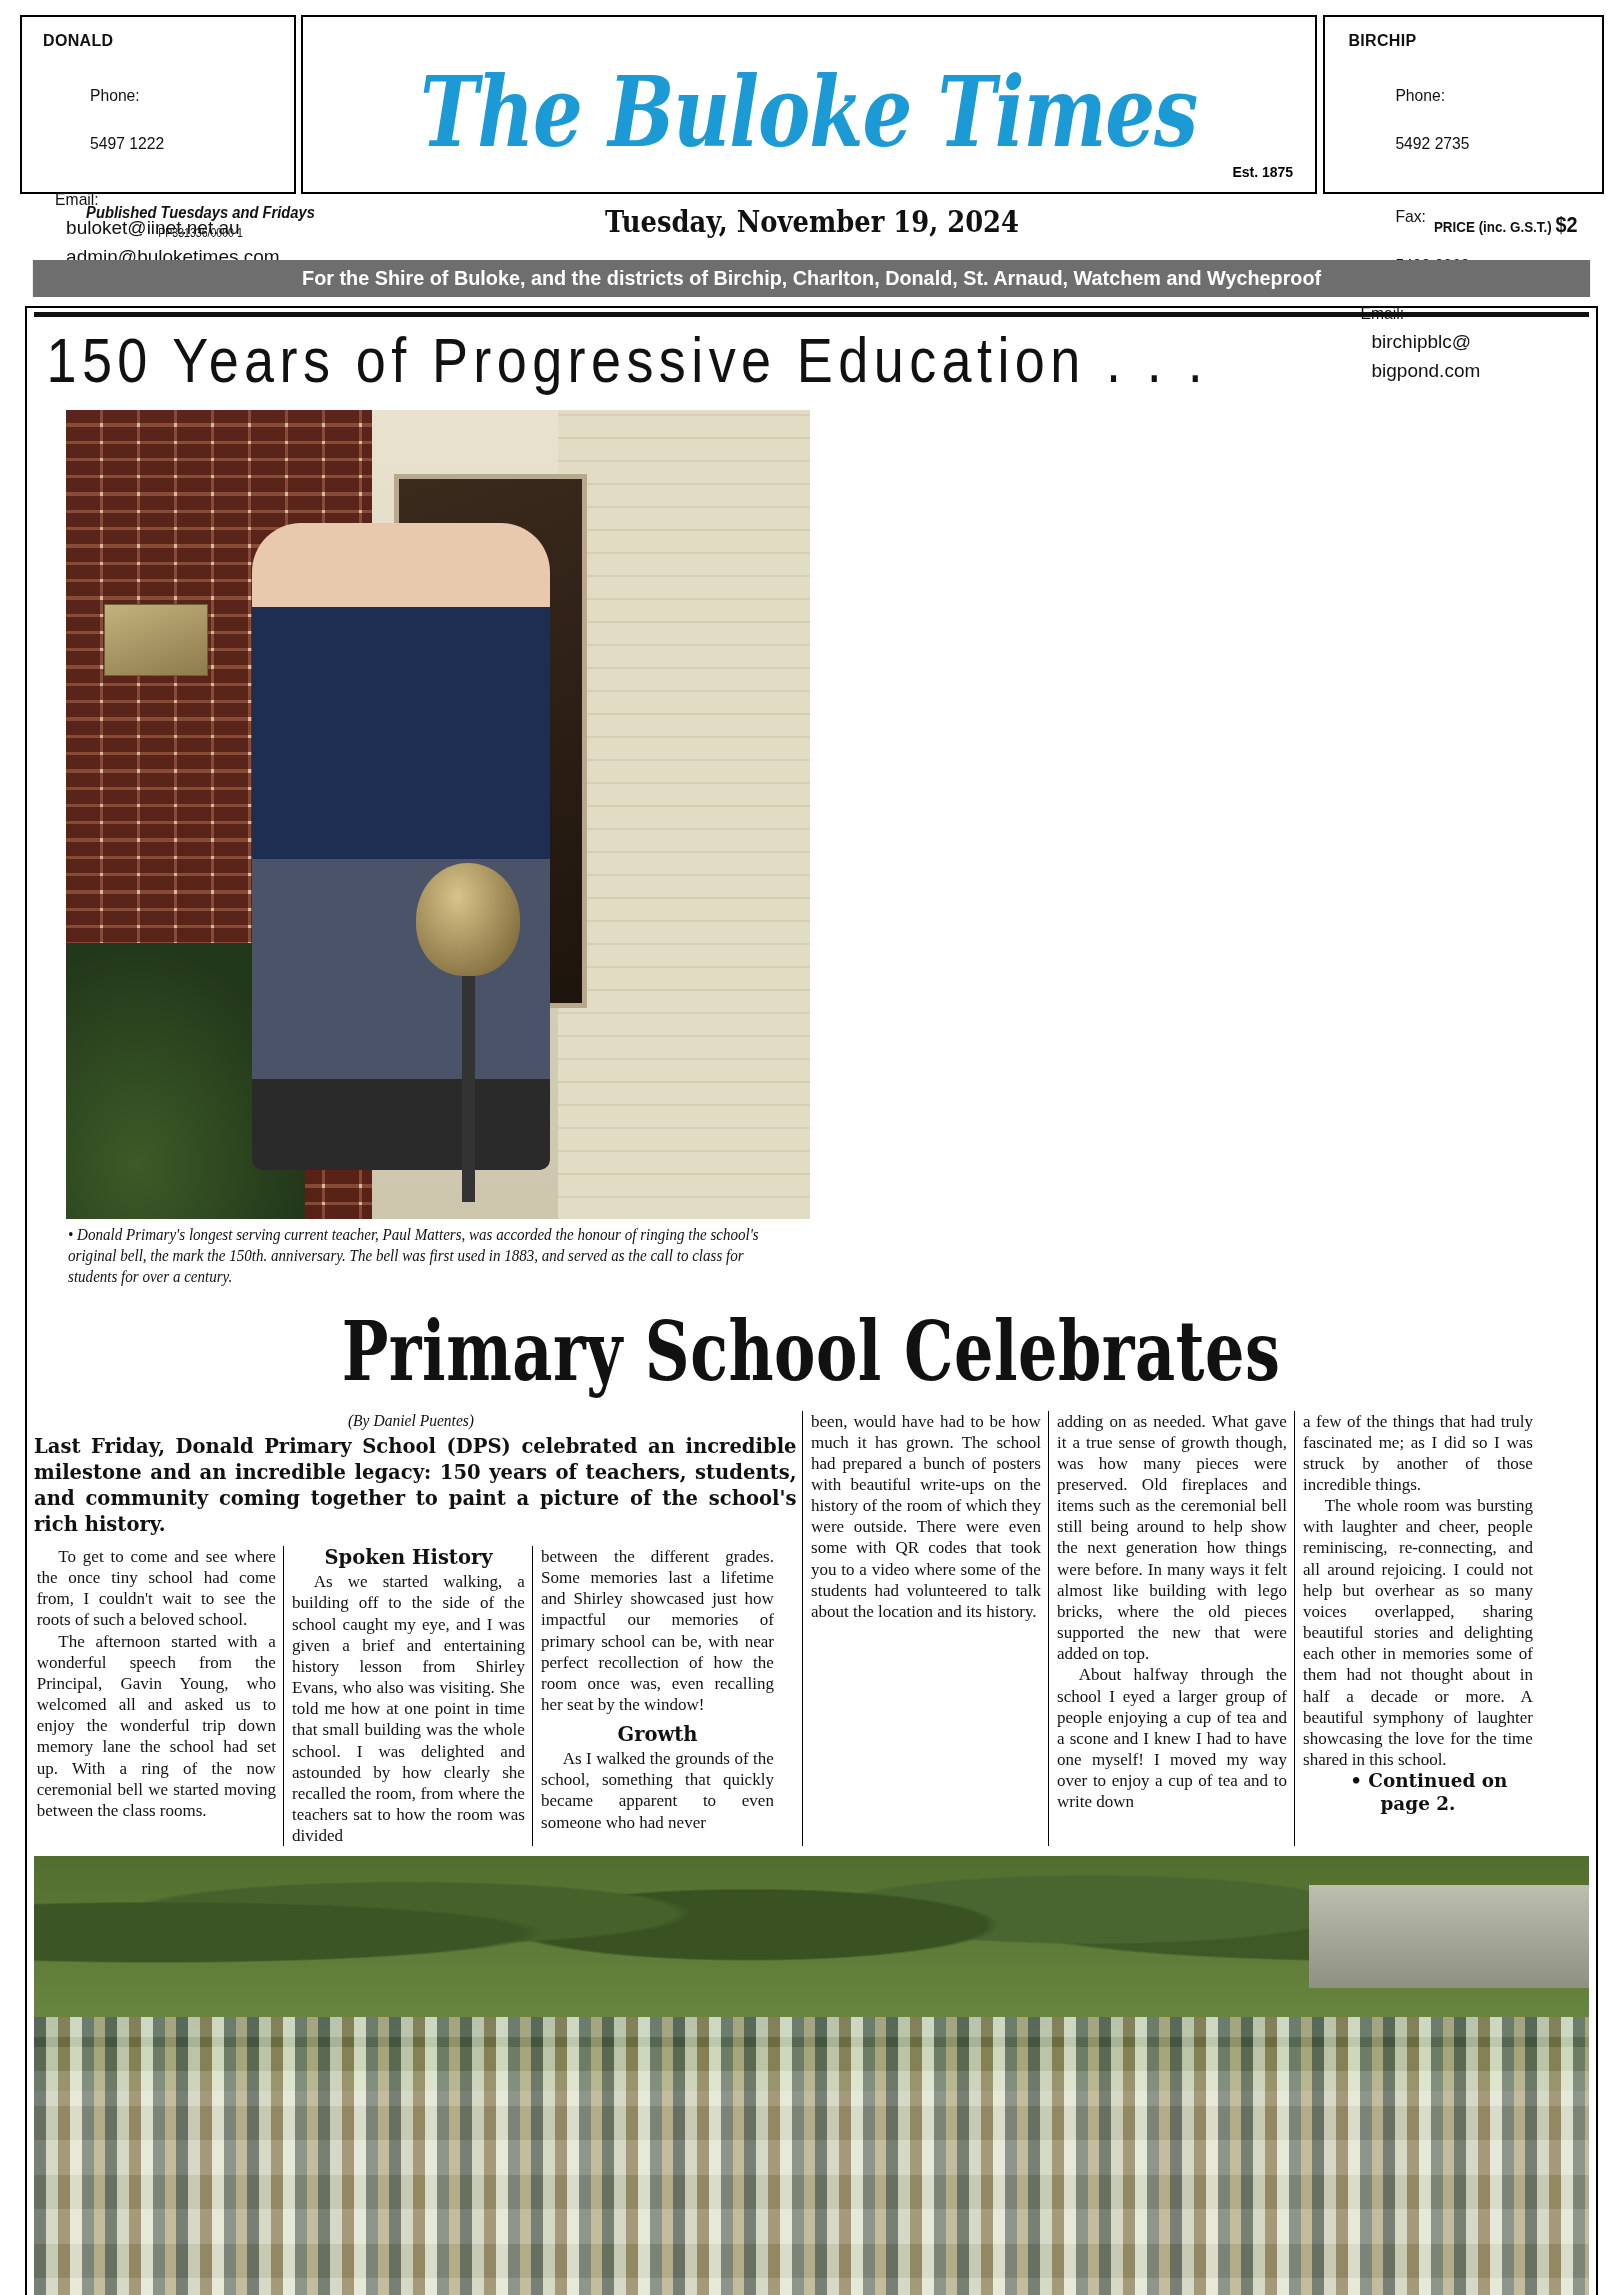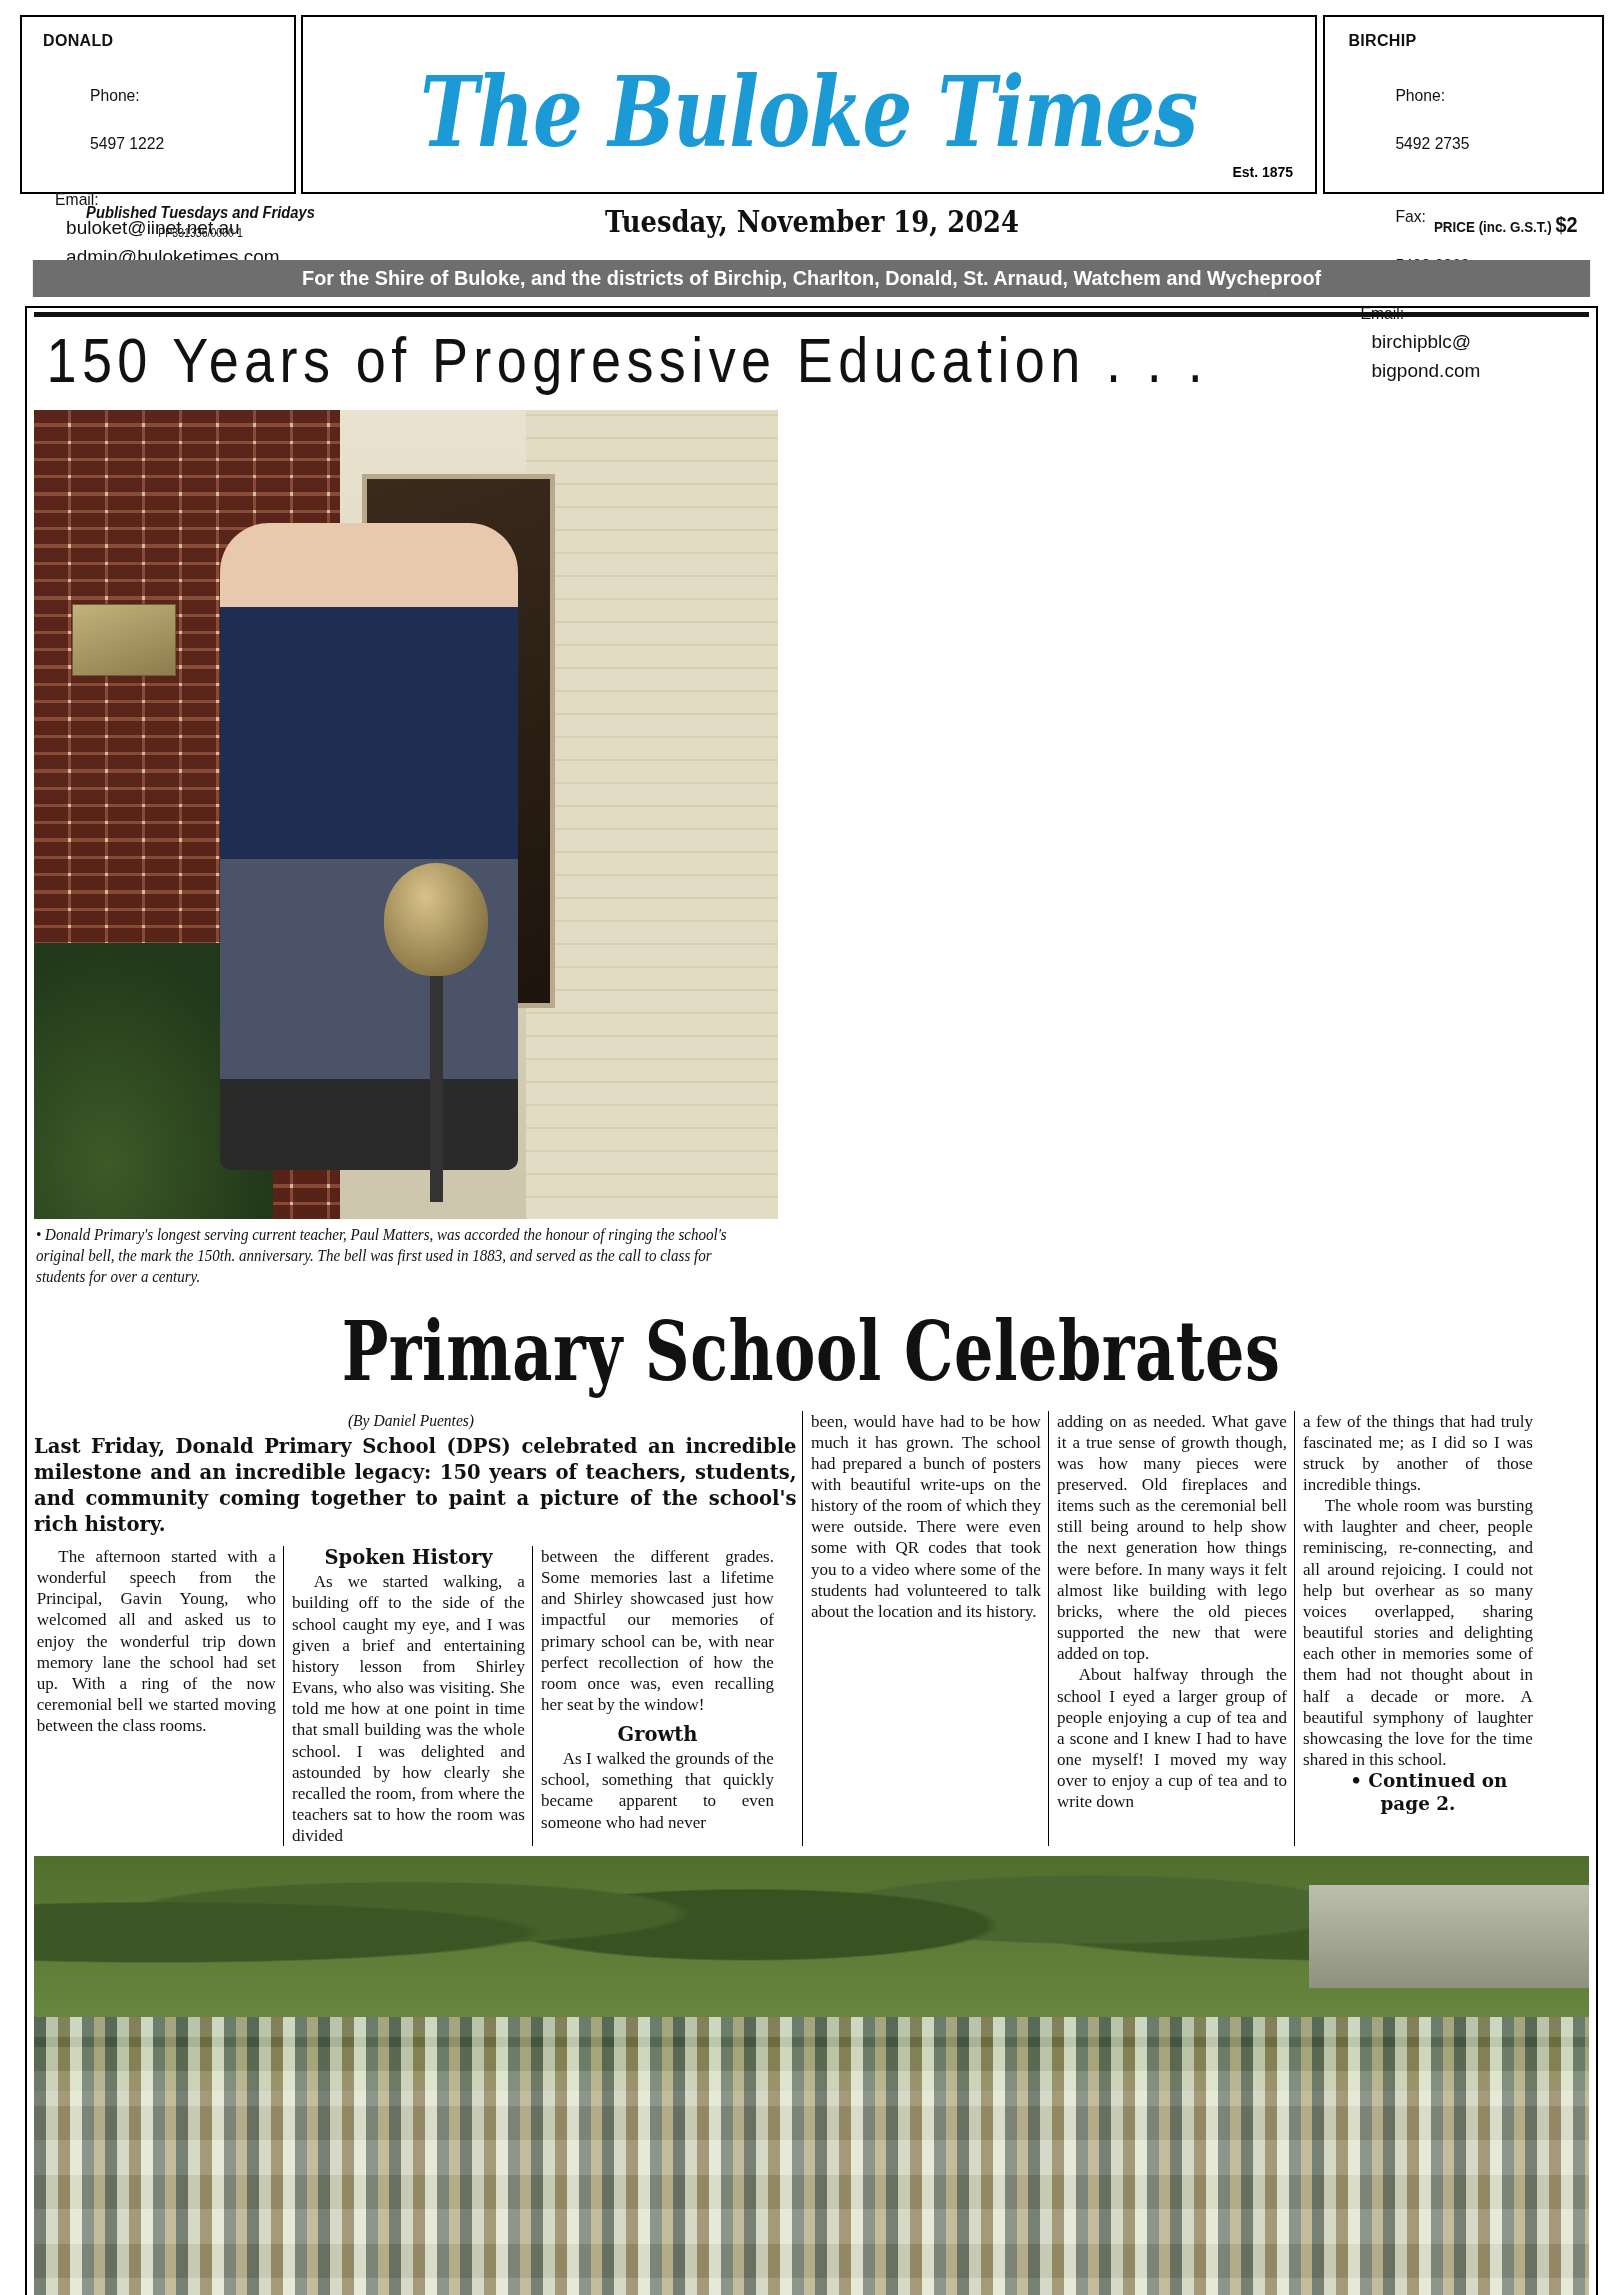--- a/index.html
+++ b/index.html
@@ -137,21 +137,21 @@
     font-weight:400;
     letter-spacing:5.4px;
     transform:scaleY(1.18);
     transform-origin:left center;
     margin:12px 0 18.4px 12px;
     white-space:nowrap;
   }
 
   
   .photo-row { display:flex; gap:9.7px; }
-  .photo-col-left { width:744px; }
+  .photo-col-left { width:744px;margin-left:32px; }
   .photo-col-right { flex:1; }
 
   .photo { position:relative; overflow:hidden; background:#cfcfcf; }
   .photo-main { height:809px; }
   .photo-hop { height:768px; }
   .photo-crowd { height:733px; }
 
   .caption {
     font-family:"Liberation Serif", serif;
     font-style:italic;
@@ -443,20 +443,21 @@
     <div class="body-area">
 
       <div class="lead-block">
         <div class="byline">(By Daniel Puentes)</div>
         <div class="standfirst-wrap">
           <div class="standfirst">Last Friday, Donald Primary School (DPS) celebrated an incredible milestone and an incredible legacy: 150 years of teachers, students, and community coming together to paint a picture of the school's rich history.</div>
         </div>
 
         <div class="lead-cols">
           <div class="col">
+            <p>To get to come and see where the once tiny school had come from, I couldn't wait to see the roots of such a beloved school.</p>
             <p>The afternoon started with a wonderful speech from the Principal, Gavin Young, who welcomed all and asked us to enjoy the wonderful trip down memory lane the school had set up. With a ring of the now ceremonial bell we started moving between the class rooms.</p>
           </div>
           <div class="col">
             <div class="subhead first">Spoken History</div>
             <p>As we started walking, a building off to the side of the school caught my eye, and I was given a brief and entertaining history lesson from Shirley Evans, who also was visiting. She told me how at one point in time that small building was the whole school. I was delighted and astounded by how clearly she recalled the room, from where the teachers sat to how the room was divided</p>
           </div>
           <div class="col">
             <p class="noindent">between the different grades. Some memories last a lifetime and Shirley showcased just how impactful our memories of primary school can be, with near perfect recollection of how the room once was, even recalling her seat by the window!</p>
             <div class="subhead">Growth</div>
             <p>As I walked the grounds of the school, something that quickly became apparent to even someone who had never</p>

